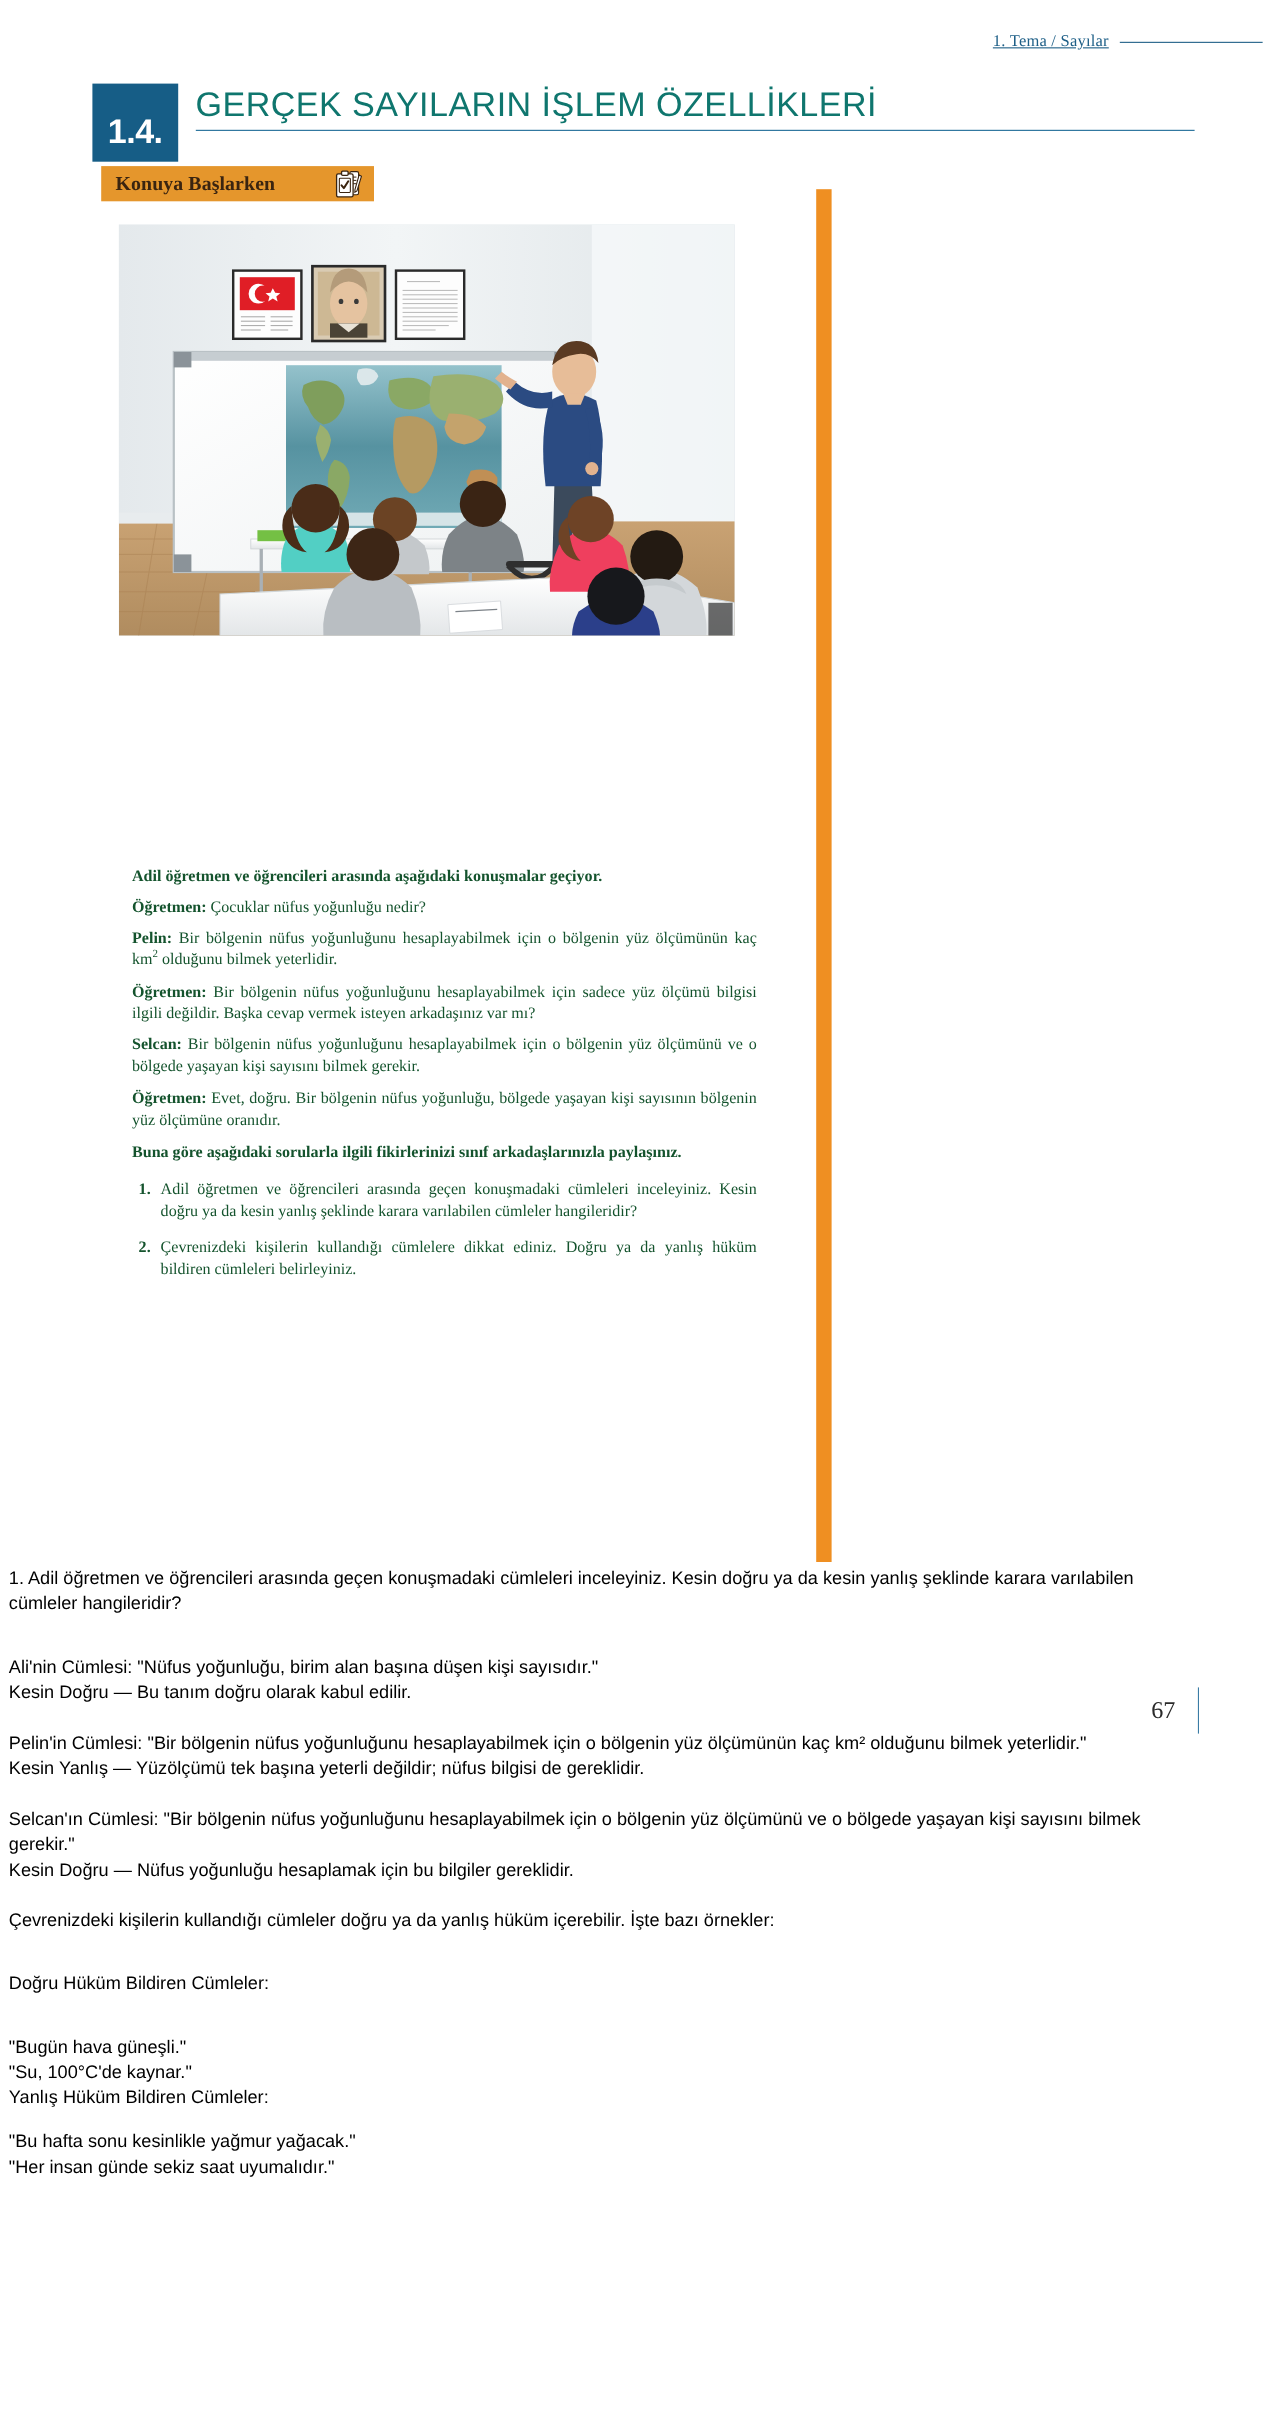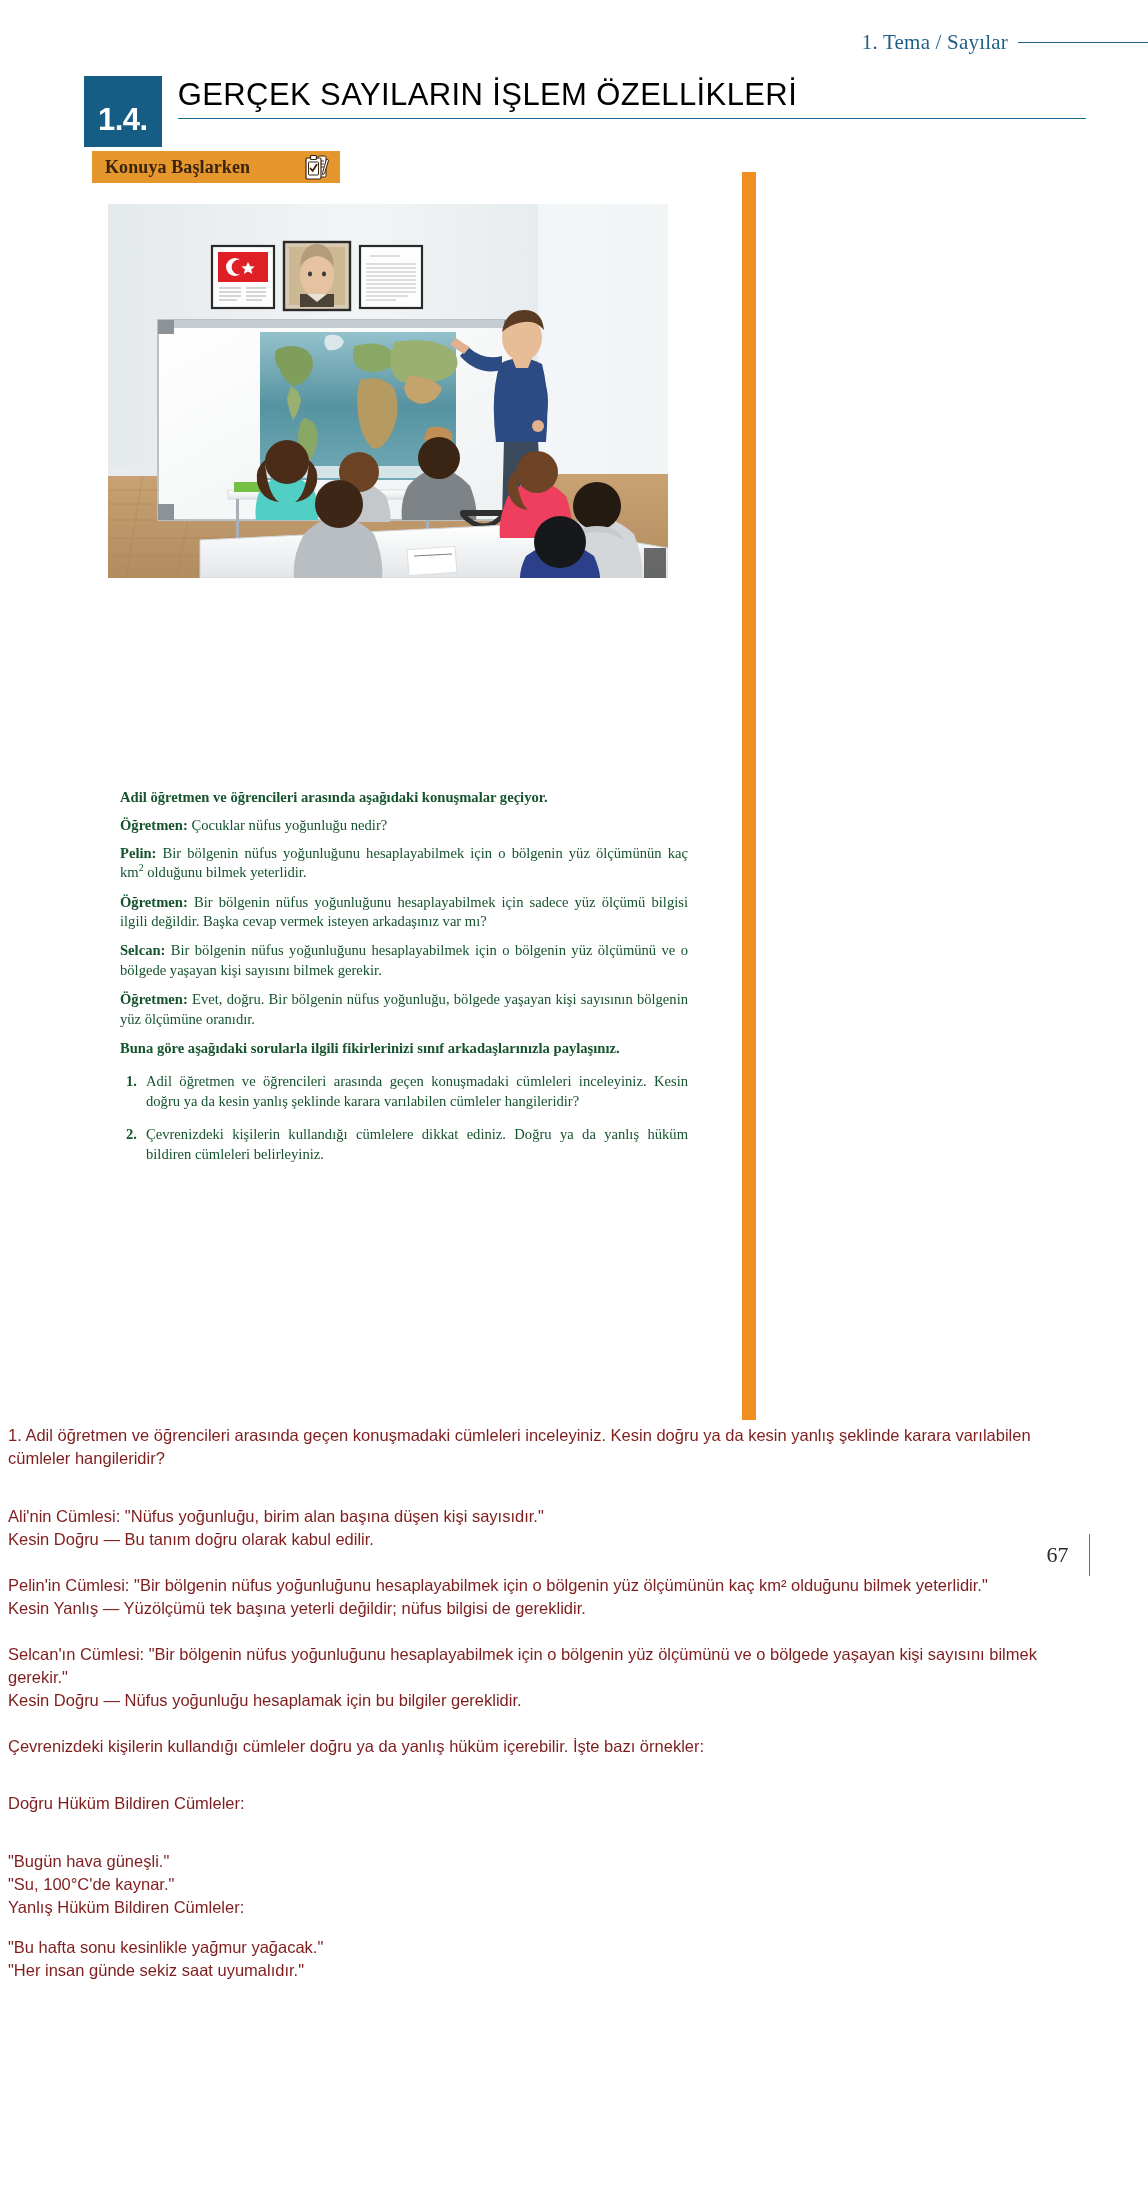--- a/index.html
+++ b/index.html
@@ -21,25 +21,26 @@
     position: absolute;
     top: 30px;
     right: 0;
     width: 520px;
     display: flex;
     align-items: center;
     justify-content: flex-end;
   }
   .header-label {
     font-family: "Liberation Serif", "DejaVu Serif", serif;
-    font-size: 21px;
+    font-size: 15px;
     color: #1e5f87;
     letter-spacing: 0.2px;
     white-space: nowrap;
     padding-right: 10px;
+    text-decoration: underline;
   }
   .header-rule {
     height: 1px;
     background: #1e5f87;
     width: 130px;
   }
 
   
   .section-head {
     position: absolute;
@@ -63,21 +64,21 @@
   .section-title-wrap {
     flex: 1 1 auto;
     margin-left: 16px;
     padding-top: 2px;
   }
   .section-title {
     font-family: "Liberation Sans", "DejaVu Sans", sans-serif;
     font-weight: 400;
     font-size: 31px;
     line-height: 1.12;
-    color: #000000;
+    color: #0f766e;
     letter-spacing: 0.4px;
     white-space: nowrap;
   }
   .section-title-rule {
     margin-top: 5px;
     height: 1.5px;
     background: #1b6a96;
     width: 100%;
   }
 
@@ -190,21 +191,21 @@
 
   
   .answers {
     position: absolute;
     left: 8px;
     top: 1424px;
     width: 1060px;
     font-family: "Liberation Sans", "DejaVu Sans", sans-serif;
     font-size: 16.5px;
     line-height: 1.42;
-    color: #7f1d1d;
+    color: #000000;
   }
   .answers p { margin: 0; }
   .ans-block { margin-bottom: 22px; }
   .ans-block.gap-sm { margin-bottom: 16px; }
   .ans-block.gap-lg { margin-bottom: 34px; }
   .ans-block.gap-xl { margin-bottom: 48px; }
 </style>
 </head>
 <body>
 

